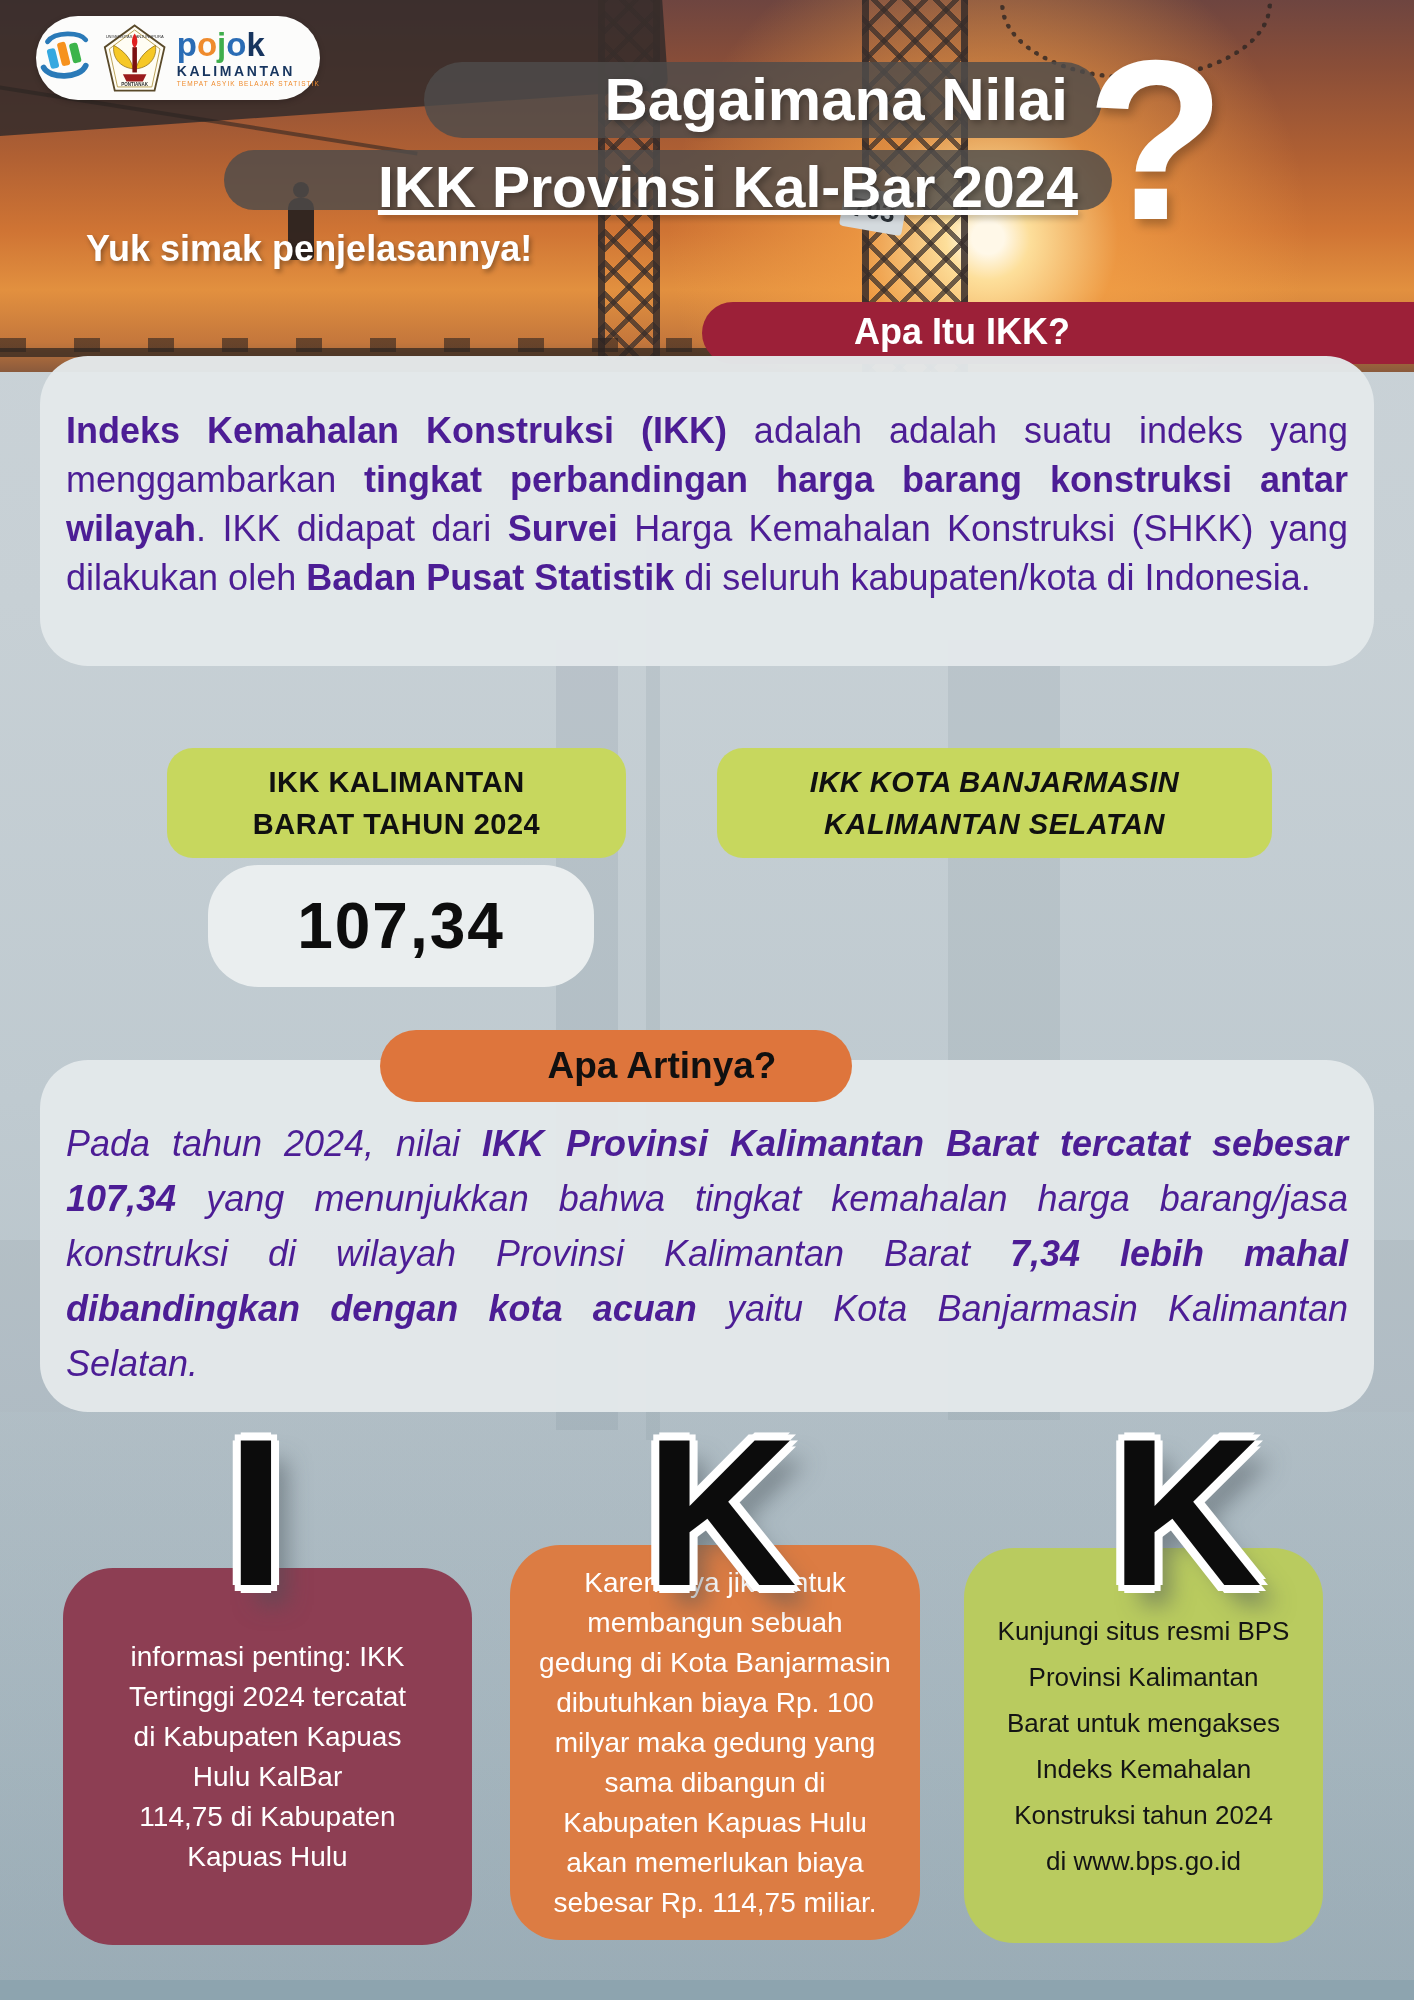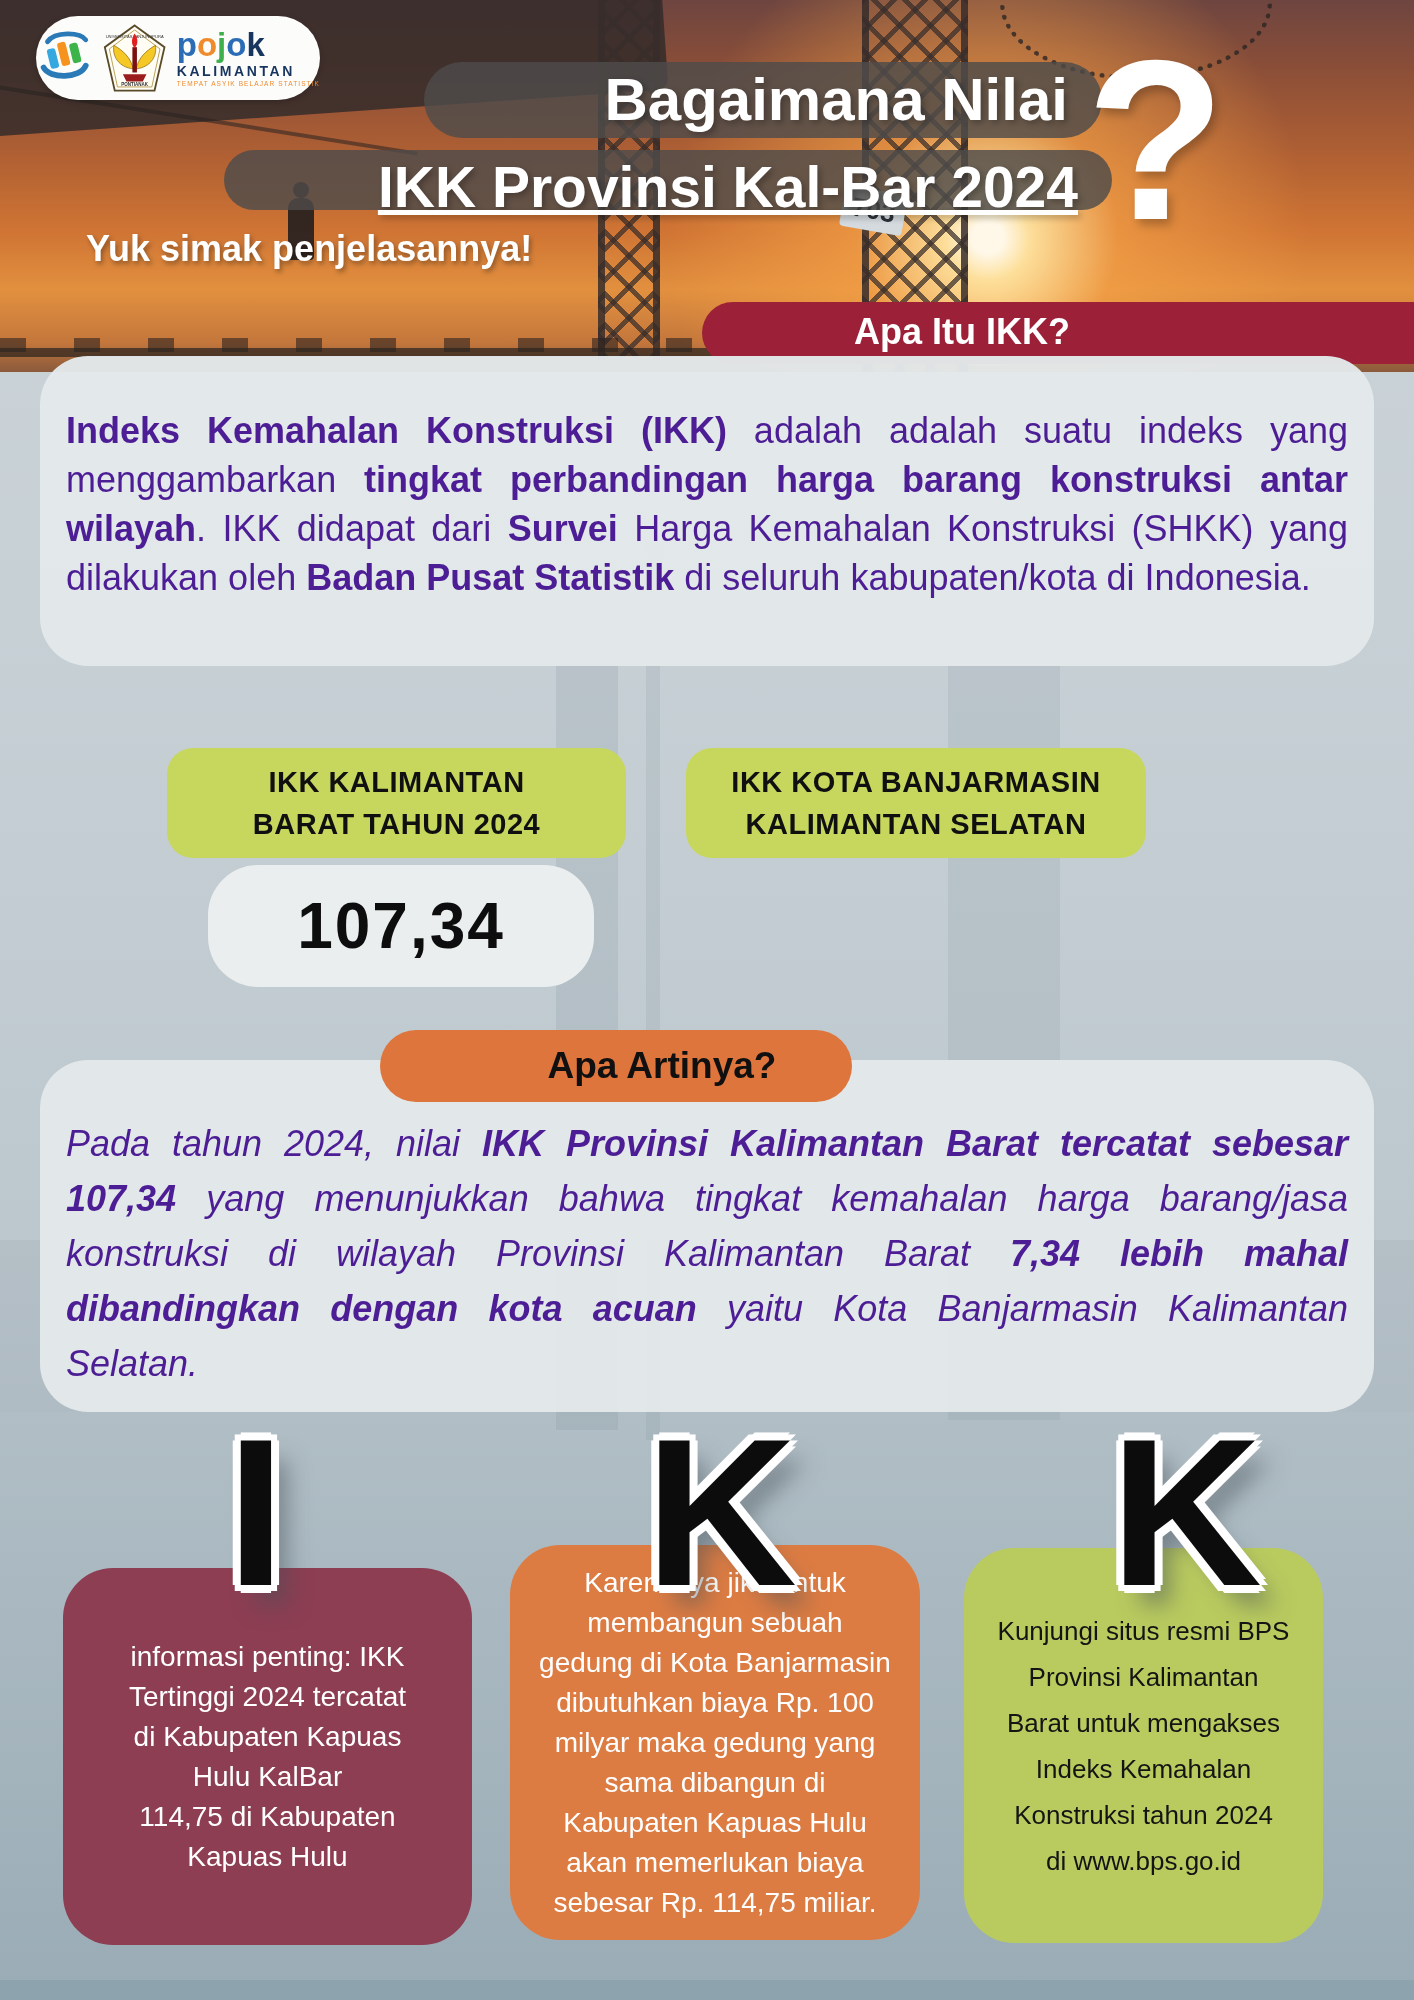--- a/index.html
+++ b/index.html
@@ -75,21 +75,21 @@
   .para { position:absolute; left:26px; right:26px; color:#4c1d95; text-align:justify; font-size:36px; }
   .para1 { top:50px; line-height:49px; }
   .para2 { top:56px; line-height:55px; }
   .b { font-weight:bold; }
 
   
   .statbadge { position:absolute; top:748px; height:110px; background:#c7d75e; border-radius:26px; color:#101010;
                font-weight:bold; text-align:center; white-space:pre-line; font-size:29px; line-height:42px;
                padding-top:13px; box-sizing:border-box; letter-spacing:.5px; z-index:2; }
   .sbL { left:167px; width:459px; }
-  .sbR { left:686px; width:460px; }
+  .sbR { left:717px; width:555px;font-style:italic; }
   .valbox { position:absolute; top:865px; height:122px; background:#eaeeef; border-radius:50px; color:#0d0d0d;
             font-weight:bold; font-size:64px; text-align:center; line-height:122px; letter-spacing:2px; z-index:2; }
   .vbL { left:208px; width:386px; }
   .vbR { left:793px; width:326px; }
 
   
   .ikk { position:absolute; top:1408px; font-size:210px; font-weight:bold; color:#0c0c0c; line-height:1; z-index:3;
          transform:translateX(-50%);
          text-shadow:-8px 0 0 #fff,8px 0 0 #fff,0 -8px 0 #fff,0 8px 0 #fff,
                      -6px -6px 0 #fff,6px -6px 0 #fff,-6px 6px 0 #fff,6px 6px 0 #fff,

